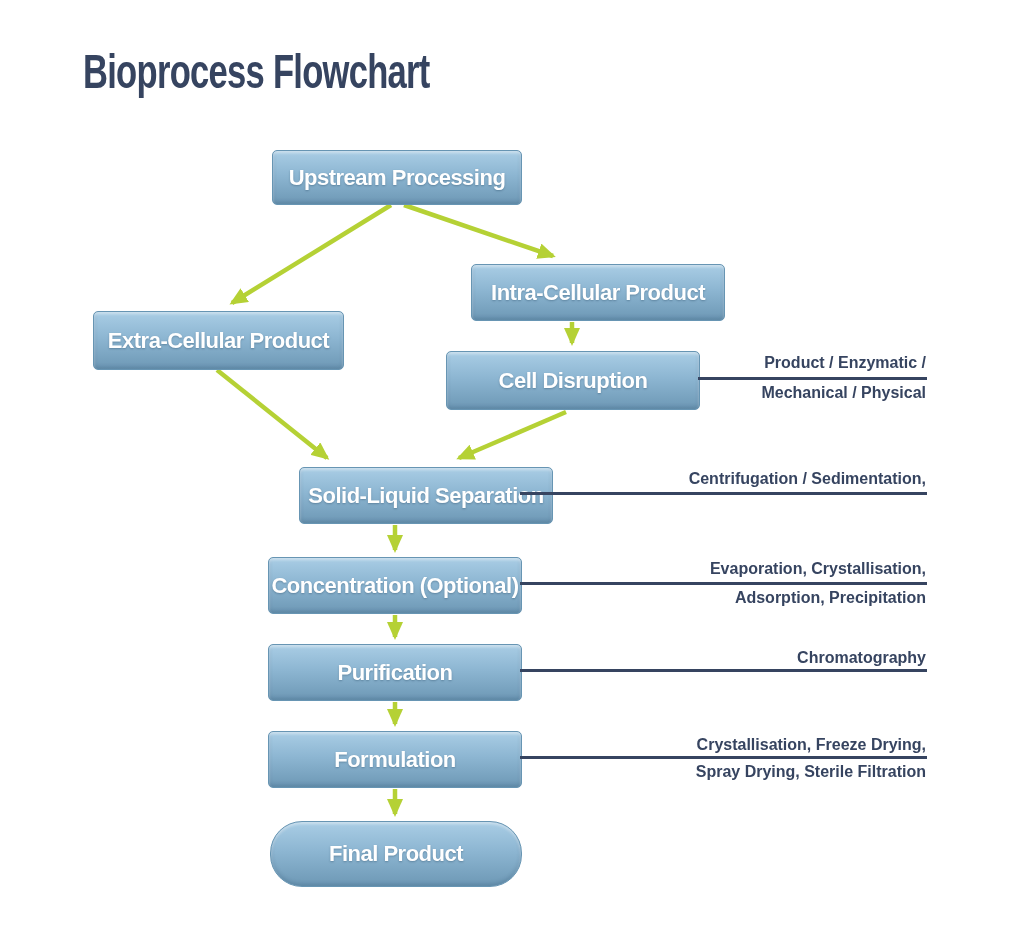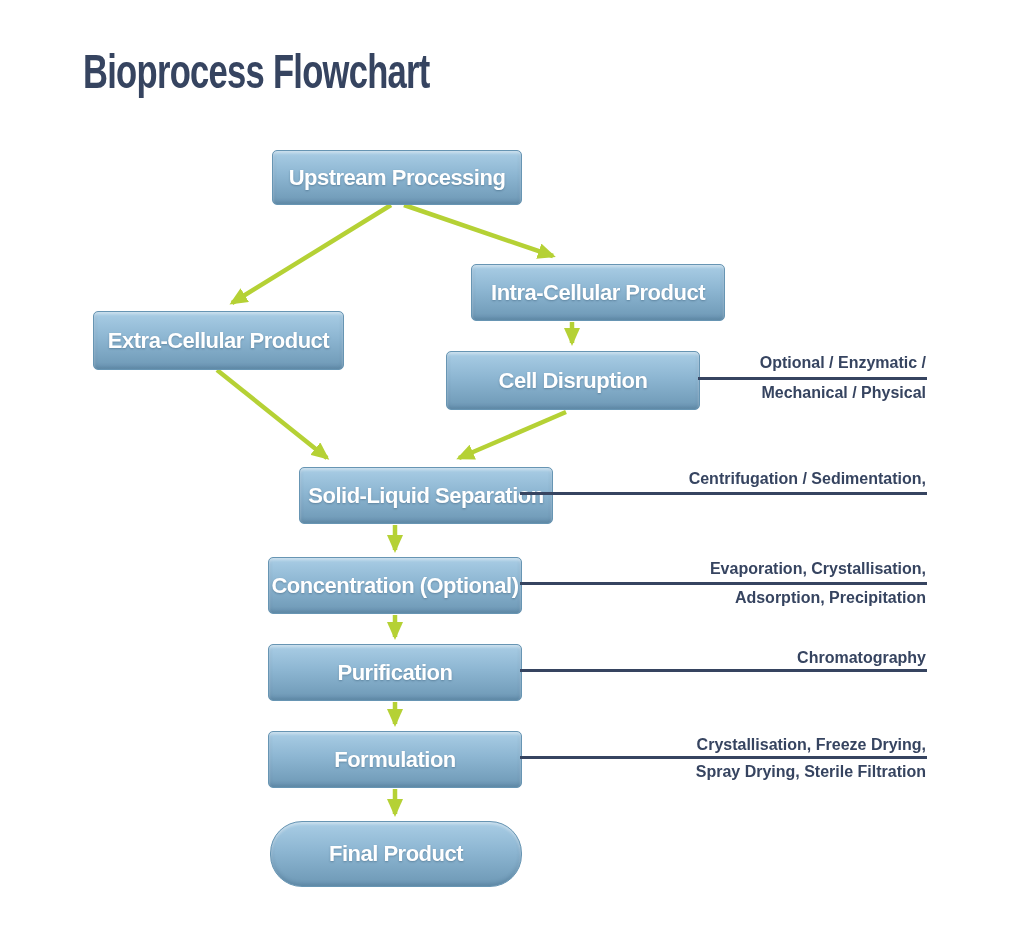--- a/index.html
+++ b/index.html
@@ -88,21 +88,21 @@
   <div class="node" id="n-intra">Intra-Cellular Product</div>
   <div class="node" id="n-extra">Extra-Cellular Product</div>
   <div class="node" id="n-cell">Cell Disruption</div>
   <div class="node" id="n-solid">Solid-Liquid Separation</div>
   <div class="node" id="n-purif">Purification</div>
   <div class="node" id="n-conc">Concentration (Optional)</div>
   <div class="node" id="n-form">Formulation</div>
   <div class="node" id="n-final">Final Product</div>
 
   <div class="rule" id="rule1"></div>
-  <div class="ann" id="ann1-l1">Optional / Enzymatic /</div>
+  <div class="ann" id="ann1-l1">Product / Enzymatic /</div>
   <div class="ann" id="ann1-l2">Mechanical / Physical</div>
 
   <div class="rule" id="rule2"></div>
   <div class="ann" id="ann2-l1">Centrifugation / Sedimentation,</div>
 
   <div class="rule" id="rule3"></div>
   <div class="ann" id="ann3-l1">Evaporation, Crystallisation,</div>
   <div class="ann" id="ann3-l2">Adsorption, Precipitation</div>
 
   <div class="rule" id="rule4"></div>

